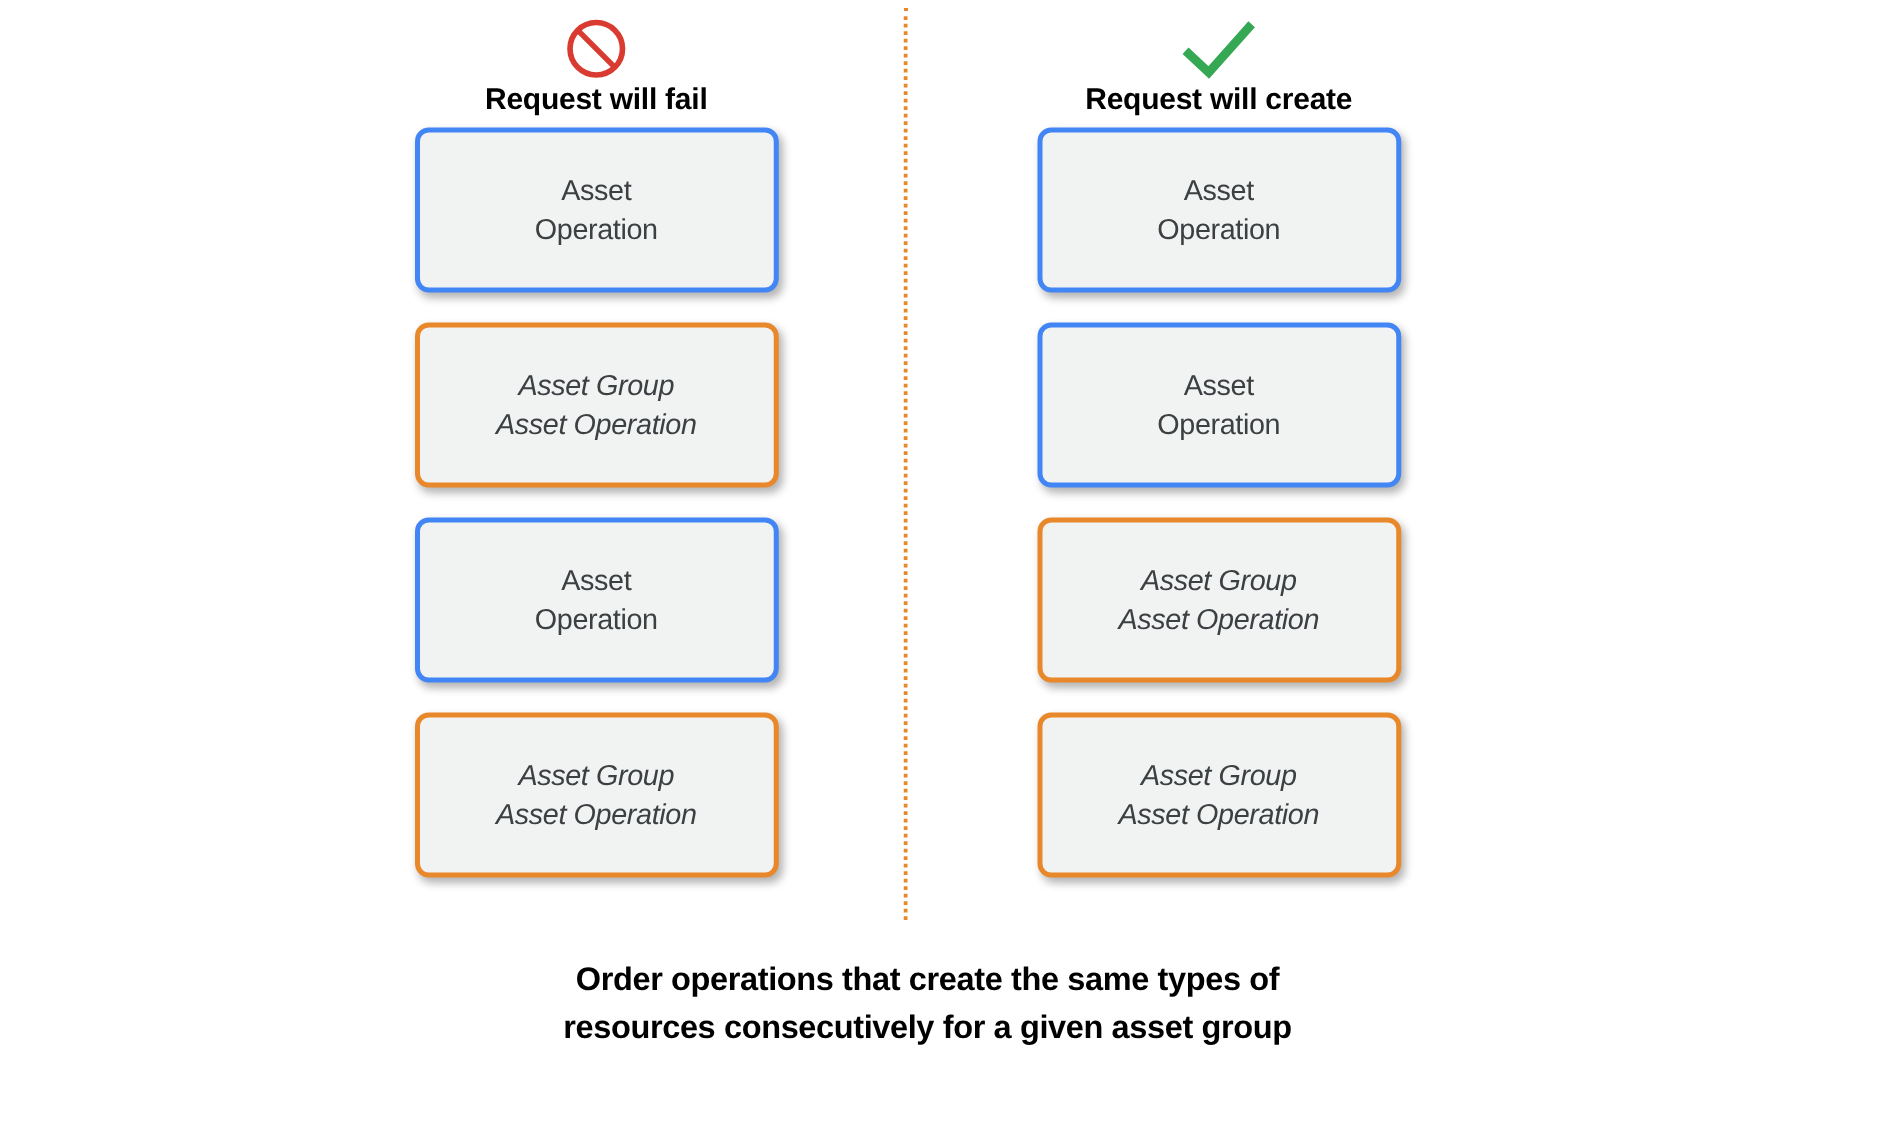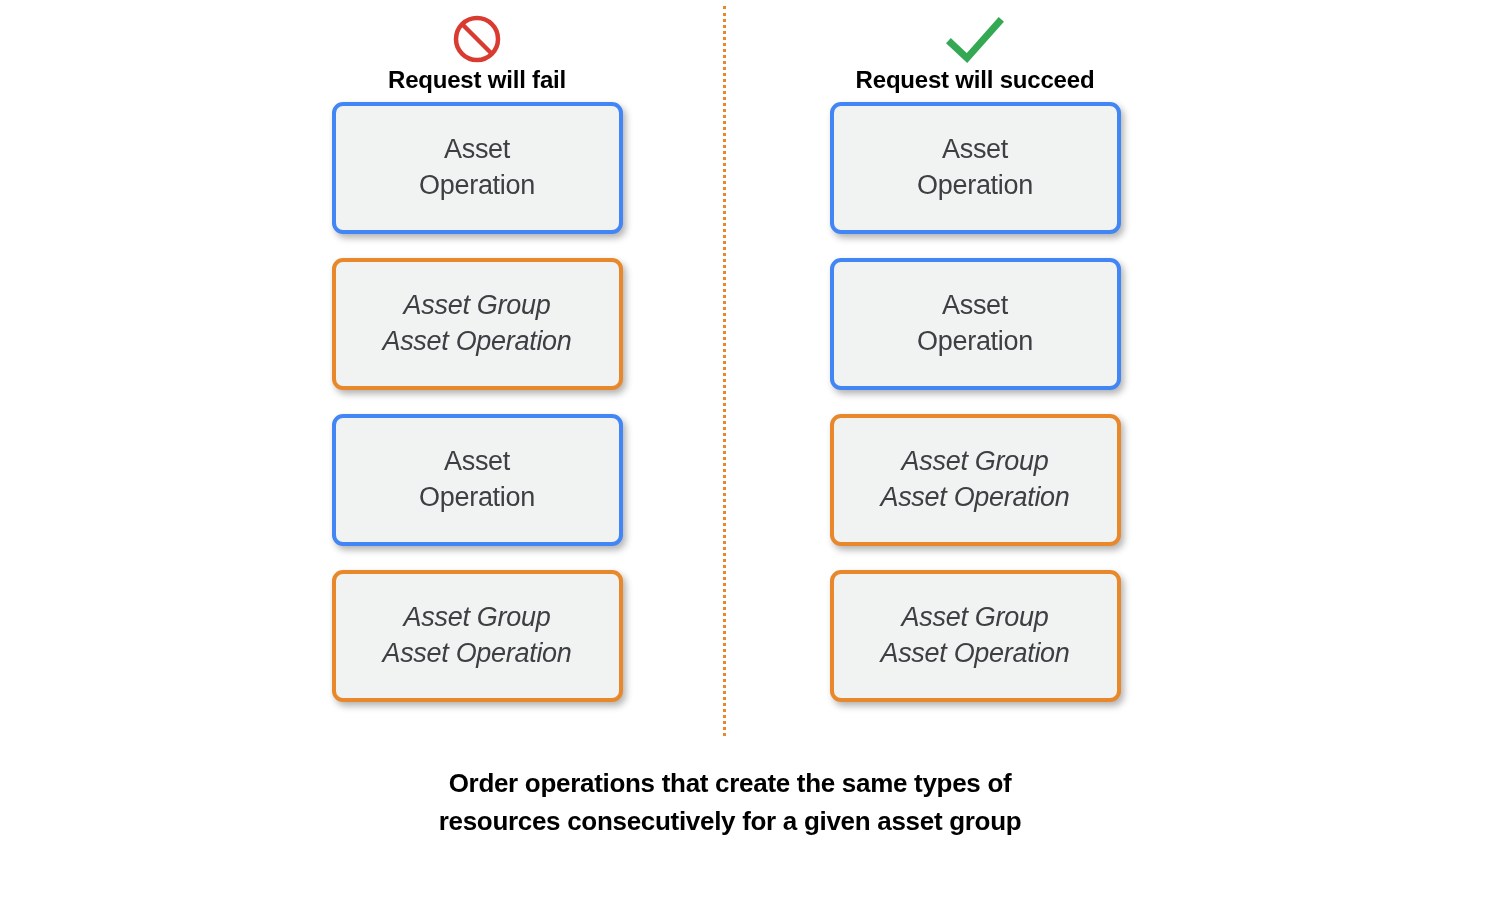--- a/index.html
+++ b/index.html
@@ -80,33 +80,33 @@
     background: #f1f2f2;
     display: flex;
     align-items: center;
     justify-content: center;
     box-shadow: 3px 4px 7px rgba(0,0,0,0.30);
   }
   .card.blue   { border-color: #4285f4; }
   .card.orange { border-color: #e8882a; font-style: italic; }
 
   .card-label {
-    font-size: 27px;
+    font-size: 23px;
     font-weight: 500;
     color: #3c4043;
     text-align: center;
     line-height: 1.33;
     letter-spacing: -0.3px;
     white-space: pre-line;
   }
 
   
   .caption {
     position: absolute;
-    left: 0;
+    left: 12px;
     top: 765px;
     width: 1460px;
     text-align: center;
     font-size: 26px;
     font-weight: bold;
     color: #000000;
     line-height: 1.45;
     letter-spacing: -0.3px;
     white-space: pre-line;
   }
@@ -149,21 +149,21 @@
     </div>
   </div>
 
   <div class="column right">
     <div class="col-header">
       <div class="status-icon">
         <svg width="64" height="52" viewBox="0 0 64 52" aria-hidden="true">
           <polyline points="8,30 24,45 56,9" fill="none" stroke="#34a853" stroke-width="7" stroke-linecap="square" stroke-linejoin="miter"></polyline>
         </svg>
       </div>
-      <div class="col-title">Request will succeed</div>
+      <div class="col-title">Request will create</div>
     </div>
 
     <div class="card-stack">
       <div class="card blue">
         <div class="card-label">Asset
 Operation</div>
       </div>
       <div class="card blue">
         <div class="card-label">Asset
 Operation</div>

